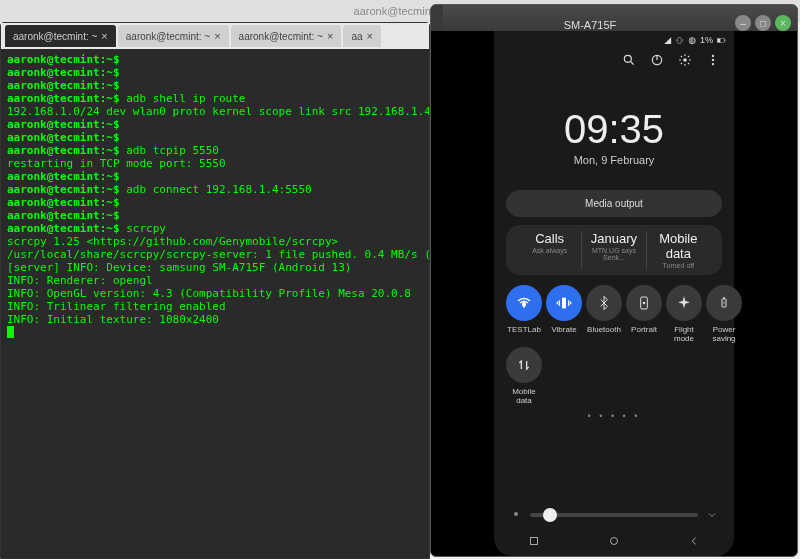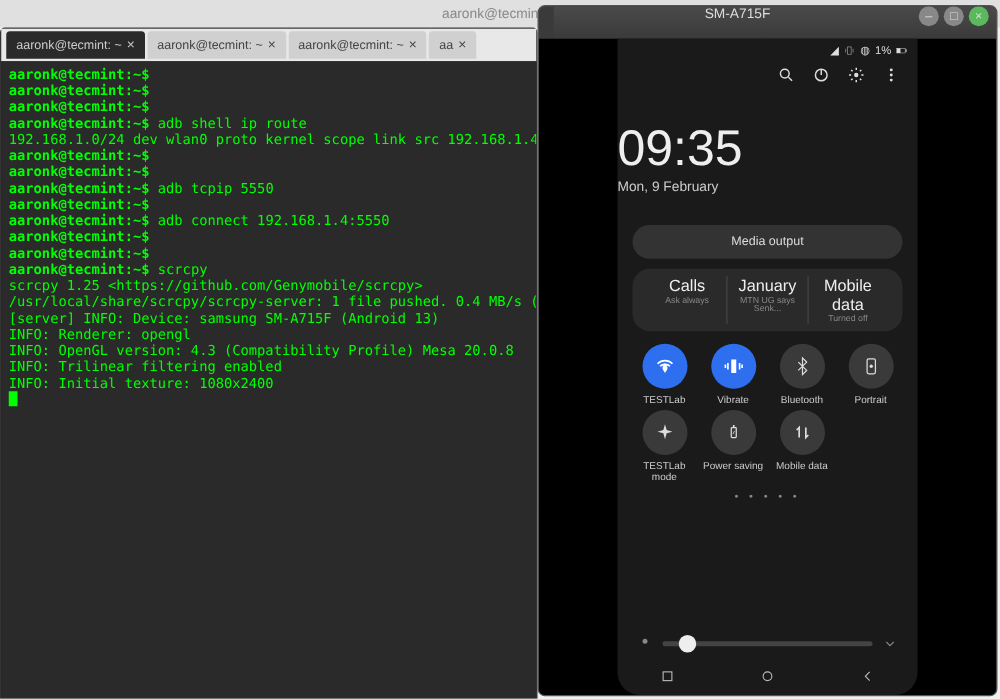--- a/index.html
+++ b/index.html
@@ -14,45 +14,45 @@
   .term-tab { display:flex; align-items:center; gap:4px; background:#d0d0d0; padding:2px 8px; font-size:10px; color:#444; border-radius:3px 3px 0 0; height:22px;}
   .term-tab.active { background:#2a2a2a; color:#ccc; }
   .term-tab-close { font-size:11px; cursor:pointer; }
   .terminal-body { background:#2a2a2a; padding:4px 6px; font-family:"DejaVu Sans Mono",monospace; font-size:11px; line-height:13px; color:#00ff00; height:calc(100% - 26px); overflow:hidden; }
   .term-line { white-space:pre; }
   .prompt { color:#00ff00; font-weight:bold; }
   .cursor { display:inline-block; width:7px; height:12px; background:#00ff00; }
 
   
   .phone-window { position:absolute; top:4px; left:430px; width:368px; height:553px; background:#3a3a3a; border:1px solid #555; border-radius:6px; overflow:hidden;}
-  .phone-titlebar { height:26px; background:linear-gradient(#4a4a4a,#3a3a3a); display:flex; align-items:flex-start; padding:0 6px; color:#ddd; font-size:11px;margin-left:12px; }
+  .phone-titlebar { height:26px; background:linear-gradient(#4a4a4a,#3a3a3a); display:flex; align-items:flex-end; padding:0 6px; color:#ddd; font-size:11px;margin-left:12px; }
   .phone-title-text { flex:1; text-align:center; }
   .win-btn { width:16px; height:16px; margin-left:4px; border-radius:50%; display:flex; align-items:center; justify-content:center; font-size:10px; }
   .win-min{ background:#888;} .win-max{background:#888;} .win-close{background:#5cb85c;}
   .phone-content { position:relative; background:#000; height:calc(100% - 26px); display:flex; justify-content:center; }
   .phone-screen { width:240px; height:100%; background:#1a1a1a; position:relative; color:#fff; font-family:sans-serif; display:flex; flex-direction:column; border-radius:0 0 18px 18px;}
 
   .status-bar { height:18px; display:flex; justify-content:flex-end; align-items:center; gap:4px; font-size:9px; padding:0 8px; color:#ddd;}
   .status-bar svg{width:9px;height:9px;fill:#ddd;}
   .qs-header { display:flex; justify-content:flex-end; gap:14px; padding:4px 14px 8px; align-items:center; }
   .qs-header svg { width:14px; height:14px; fill:#ddd; }
-  .clock-block{ margin-top:22px; }
+  .clock-block{ text-align:center; margin-top:32px; }
   .clock-time{ font-size:40px; font-weight:300; color:#eee; }
   .clock-date{ font-size:11px; color:#ccc; margin-top:2px; }
 
   .pill-row{ display:flex; gap:8px; padding:0 12px; margin-top:24px;}
   .pill{ flex:1; background:#333; border-radius:16px; text-align:center; font-size:10px; padding:8px 4px; color:#ddd;}
 
   .info-row{ display:flex; gap:0; padding:0 12px; margin-top:8px; background:#2a2a2a; border-radius:14px; margin-left:12px; margin-right:12px;}
   .info-cell{ flex:1; text-align:center; padding:6px 2px; }
   .info-title{ font-size:13px; color:#eee; }
   .info-sub{ font-size:7px; color:#888; margin-top:1px;}
   .info-div{ width:1px; background:#444; margin:6px 0;}
 
-  .qs-grid{ display:grid; grid-template-columns:repeat(4,1fr); gap:4px; padding:10px 12px 4px; }
+  .qs-grid{ display:grid; grid-template-columns:repeat(6,1fr); gap:4px; padding:10px 12px 4px; }
   .qs-tile{ text-align:center; }
   .qs-circle{ width:36px; height:36px; border-radius:50%; background:#3a3a3a; margin:0 auto 4px; display:flex; align-items:center; justify-content:center;}
   .qs-circle.active{ background:#2e6ff0; }
   .qs-circle svg{ width:16px; height:16px; fill:#ddd;}
   .qs-label{ font-size:8px; color:#ccc; }
 
   .dots{ text-align:center; font-size:9px; color:#888; letter-spacing:3px; margin-top:2px;}
 
   .brightness{ display:flex; align-items:center; gap:8px; padding:8px 16px 4px; margin-top:auto;}
   .bright-track{ flex:1; height:4px; background:#444; border-radius:2px; position:relative;}
@@ -88,20 +88,21 @@
     </div>
   <div class="terminal-body" id="term-body">
       <div class="term-line"><span class="prompt">aaronk@tecmint:~$ </span></div>
       <div class="term-line"><span class="prompt">aaronk@tecmint:~$ </span></div>
       <div class="term-line"><span class="prompt">aaronk@tecmint:~$ </span></div>
       <div class="term-line"><span class="prompt">aaronk@tecmint:~$ </span>adb shell ip route</div>
       <div class="term-line">192.168.1.0/24 dev wlan0 proto kernel scope link src 192.168.1.4</div>
       <div class="term-line"><span class="prompt">aaronk@tecmint:~$ </span></div>
       <div class="term-line"><span class="prompt">aaronk@tecmint:~$ </span></div>
       <div class="term-line"><span class="prompt">aaronk@tecmint:~$ </span>adb tcpip 5550</div>
+      <div class="term-line">restarting in TCP mode port: 5550</div>
       <div class="term-line"><span class="prompt">aaronk@tecmint:~$ </span></div>
       <div class="term-line"><span class="prompt">aaronk@tecmint:~$ </span>adb connect 192.168.1.4:5550</div>
       <div class="term-line"><span class="prompt">aaronk@tecmint:~$ </span></div>
       <div class="term-line"><span class="prompt">aaronk@tecmint:~$ </span></div>
       <div class="term-line"><span class="prompt">aaronk@tecmint:~$ </span>scrcpy</div>
       <div class="term-line">scrcpy 1.25 &lt;https://github.com/Genymobile/scrcpy&gt;</div>
       <div class="term-line">/usr/local/share/scrcpy/scrcpy-server: 1 file pushed. 0.4 MB/s (4215</div>
       <div class="term-line">[server] INFO: Device: samsung SM-A715F (Android 13)</div>
       <div class="term-line">INFO: Renderer: opengl</div>
       <div class="term-line">INFO: OpenGL version: 4.3 (Compatibility Profile) Mesa 20.0.8</div>
@@ -211,21 +212,21 @@
               </svg>
             </div>
             <div class="qs-label">Portrait</div>
           </div>
           <div class="qs-tile">
             <div class="qs-circle">
               <svg viewBox="0 0 24 24">
                 <path d="M12 2l2 7 7 2-7 2-2 7-2-7-7-2 7-2z" fill="#ddd"></path>
               </svg>
             </div>
-            <div class="qs-label">TESTLab mode</div>
+            <div class="qs-label">Flight mode</div>
           </div>
           <div class="qs-tile">
             <div class="qs-circle">
               <svg viewBox="0 0 24 24">
                 <rect x="9" y="6" width="6" height="12" rx="1" stroke="#ddd" fill="none" stroke-width="1.5"></rect>
                 <rect x="11" y="3" width="2" height="3" fill="#ddd"></rect>
                 <path d="M11 14l2-4" stroke="#ddd"></path>
               </svg>
             </div>
             <div class="qs-label">Power saving</div>

